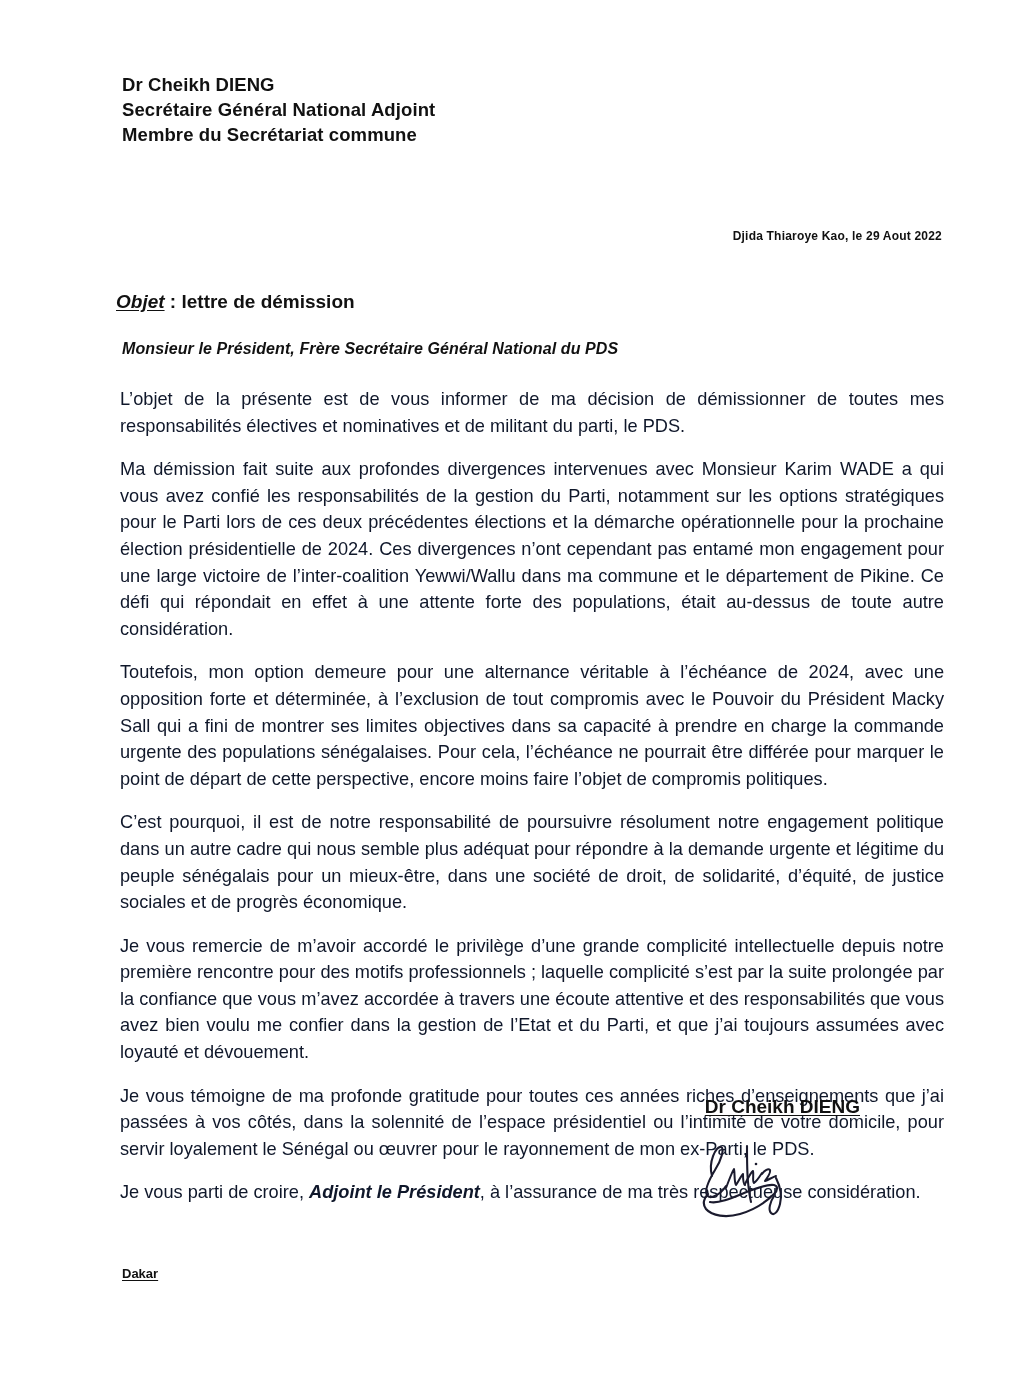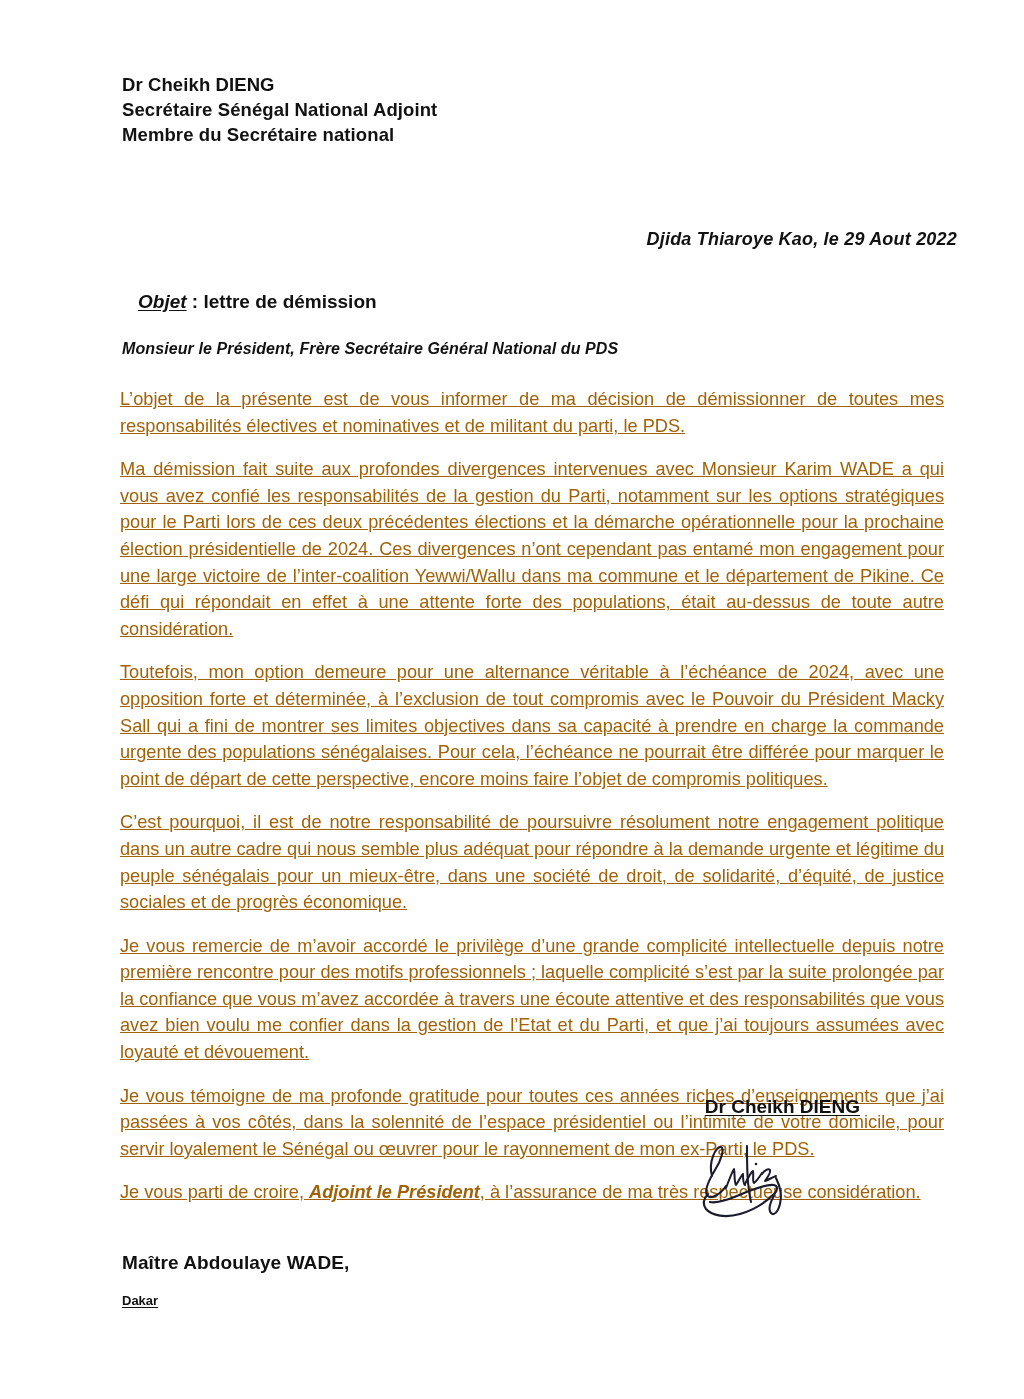--- a/index.html
+++ b/index.html
@@ -30,33 +30,32 @@
     font-weight: bold;
     line-height: 25px;
     letter-spacing: 0.1px;
     color: #111111;
     white-space: nowrap;
   }
 
   
   .date-line {
     position: absolute;
-    right: 67px;
+    right: 82px;
     top: 229px;
-    font-size: 18px;
+    font-size: 12px;
     font-weight: bold;
-    font-style: italic;
     letter-spacing: 0.2px;
     white-space: nowrap;
   }
 
   
   .objet-row {
     position: absolute;
-    left: 138px;
+    left: 116px;
     top: 291px;
     font-size: 19px;
     font-weight: bold;
     white-space: nowrap;
   }
   .objet-key {
     font-style: italic;
     font-weight: bold;
     text-decoration: underline;
     text-underline-offset: 2px;
@@ -80,23 +79,22 @@
     left: 120px;
     top: 386px;
     width: 824px;
   }
   .para {
     font-size: 18.2px;
     line-height: 26.6px;
     text-align: justify;
     text-justify: inter-word;
     margin: 0 0 17px 0;
-    color: #a16207;
+    color: #0f172a;
     hyphens: none;
-    text-decoration: underline;
   }
   .para:last-child { margin-bottom: 0; }
   .em-bold-italic {
     font-weight: bold;
     font-style: italic;
   }
 
   
   .sign-name {
     position: absolute;
@@ -145,22 +143,22 @@
     display: inline-block;
   }
 </style>
 </head>
 <body>
 
 <div class="page">
 
   <div class="sender-block">
     <div class="sender-line">Dr Cheikh DIENG</div>
-    <div class="sender-line">Secrétaire Sénégal National Adjoint</div>
-    <div class="sender-line">Membre du Secrétaire national</div>
+    <div class="sender-line">Secrétaire Général National Adjoint</div>
+    <div class="sender-line">Membre du Secrétariat commune</div>
   </div>
 
   <div class="date-line">Djida Thiaroye Kao, le 29 Aout 2022</div>
 
   <div class="objet-row">
     <span class="objet-key">Objet</span><span> : </span><span>lettre de démission</span>
   </div>
 
   <div class="salutation">Monsieur le Président, Frère Secrétaire Général National du PDS</div>
 
@@ -185,17 +183,16 @@
         <path d="M57 8 C57 20, 57 34, 58 44 C59 54, 60 60, 61 64" stroke-width="2.1"></path>
         <path d="M72 36 C74 33, 78 30, 80 32 C81 35, 77 40, 75 43 C78 42, 83 39, 86 38" stroke-width="2"></path>
         <circle cx="66" cy="26" r="1.3" fill="#1b1b2e" stroke="none"></circle>
         <path d="M18 56 C14 60, 12 66, 16 71 C22 78, 36 80, 50 76 C64 72, 76 64, 84 56 C88 52, 88 48, 84 47 C78 46, 66 50, 54 55 C42 60, 28 66, 20 64" stroke-width="2.2"></path>
         <path d="M86 40 C90 48, 92 58, 90 66 C88 74, 84 78, 81 75 C78 72, 80 64, 84 58" stroke-width="2.1"></path>
       </g>
     </svg>
   </div>
 
   <div class="recipient-block">
-    <div class="recipient-line">Maître Abdoulaye WADE,</div>
     <div class="recipient-city">Dakar</div>
   </div>
 
 </div>
 
 </body></html>

